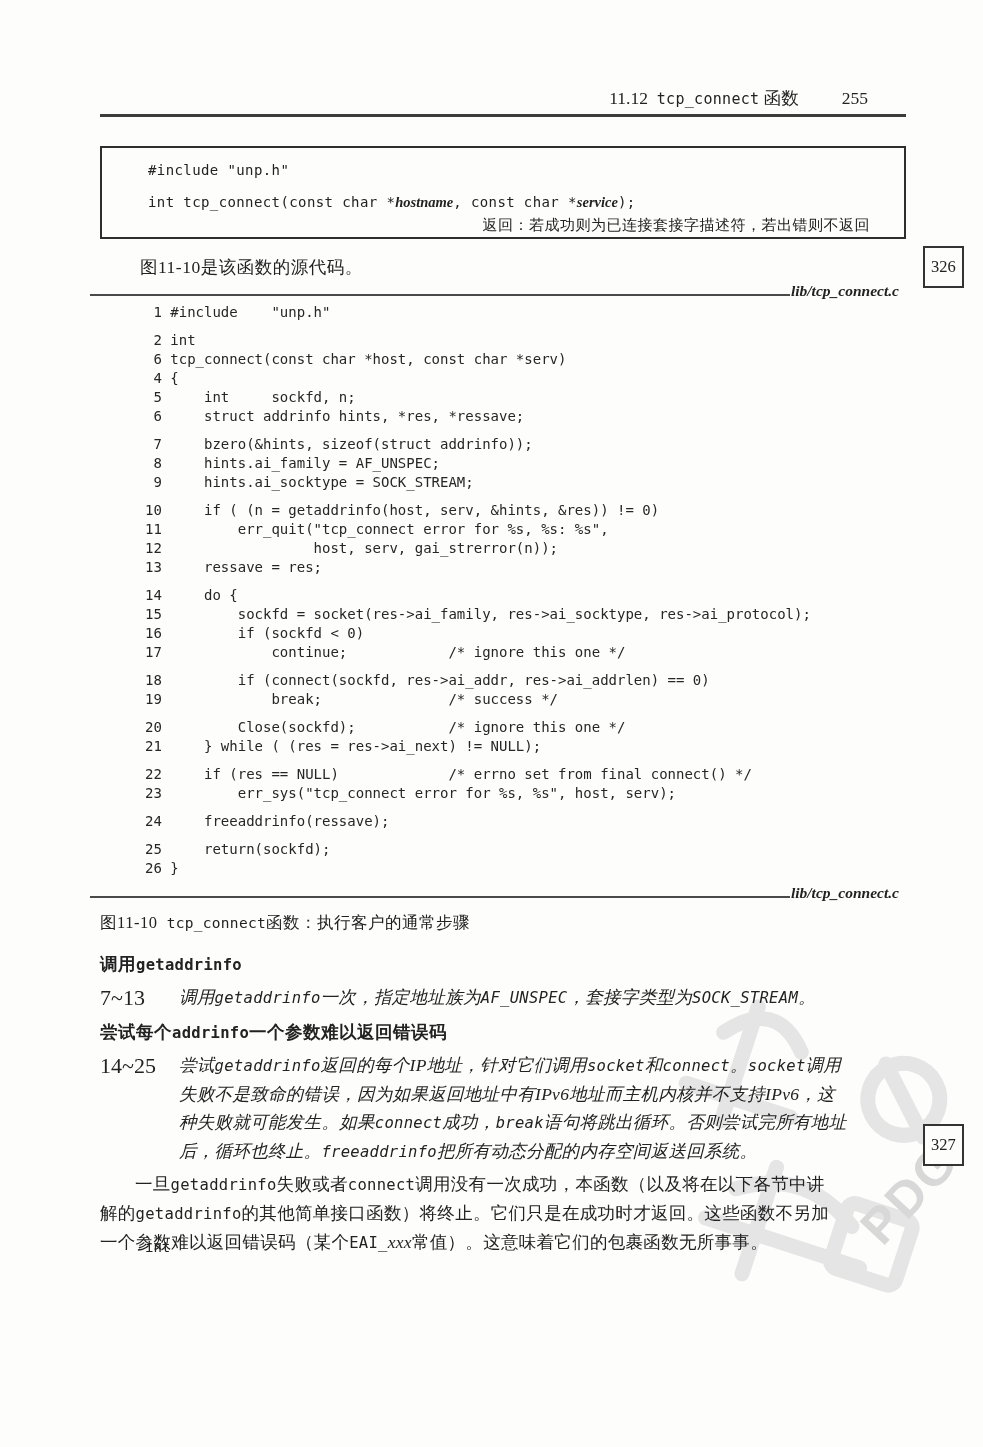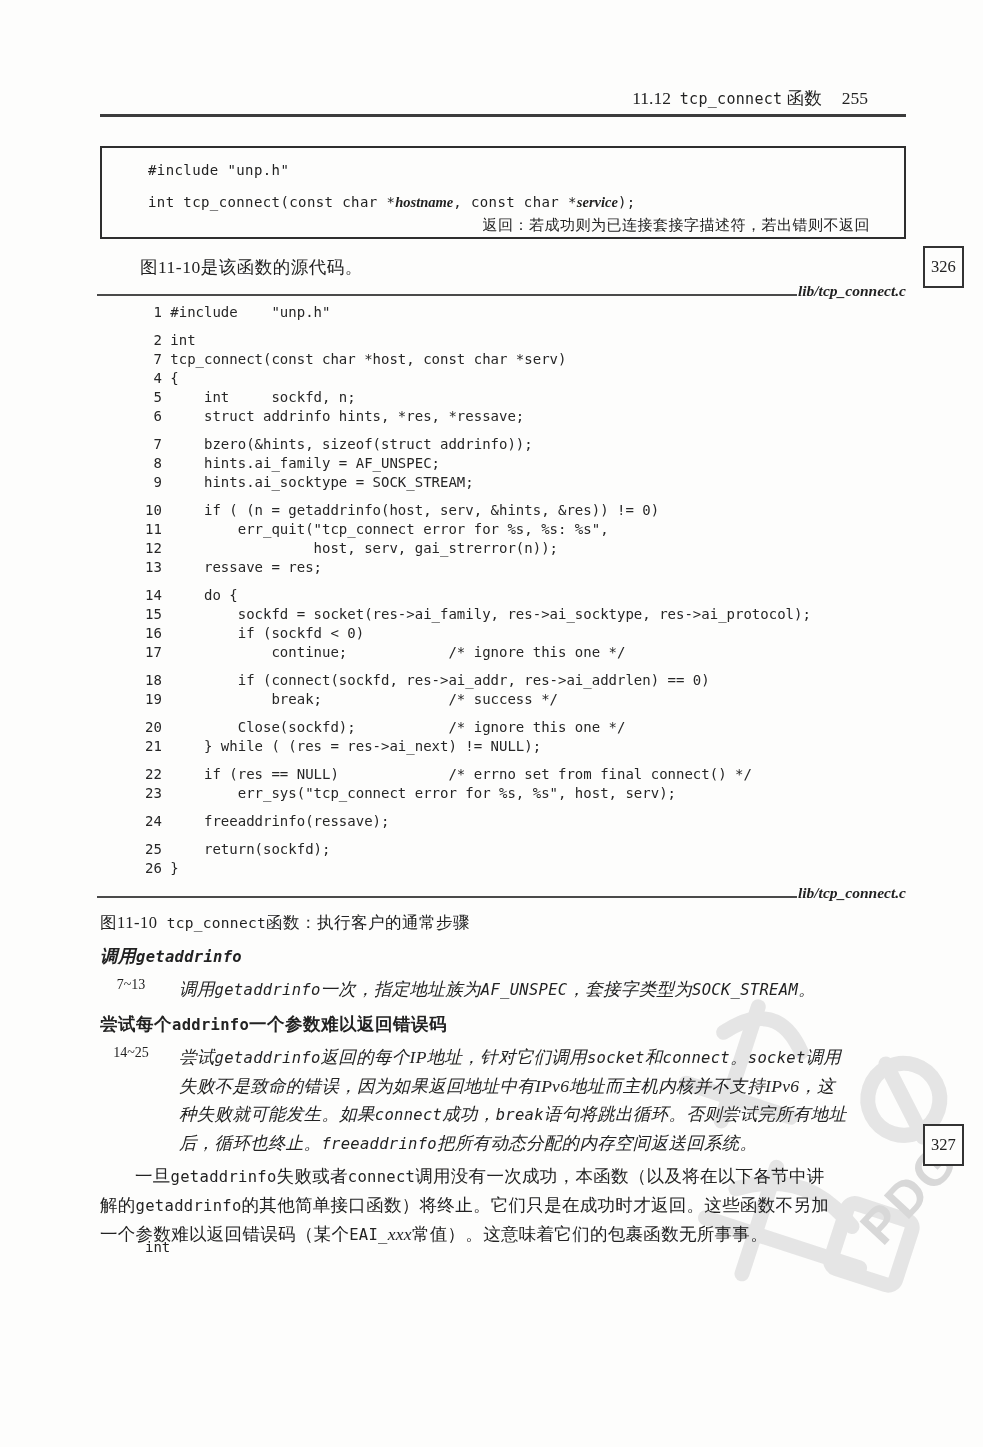--- a/index.html
+++ b/index.html
@@ -10,61 +10,61 @@
   }
   .mono{font-family:"DejaVu Sans Mono","Liberation Mono",monospace;}
 
   
   .seg-t{}
   .seg-m{font-family:"DejaVu Sans Mono","Liberation Mono",monospace;font-size:15.5px;letter-spacing:.3px;}
   .seg-i{font-style:italic;}
   .seg-bi{font-style:italic;font-weight:700;font-size:14.5px;font-family:"Liberation Serif","DejaVu Serif",serif;}
 
   
-  .hdr{position:absolute;top:86px;left:100px;width:806px;display:flex;justify-content:flex-end;align-items:baseline;font-size:17.5px;white-space:pre;}
+  .hdr{position:absolute;top:86px;left:100px;width:806px;display:flex;justify-content:flex-end;align-items:baseline;font-size:17.5px;white-space:pre;gap:23px;}
   .hdr .seg-m{font-size:15px;}
   .hdr-page{margin-left:20px;margin-right:38px;font-size:17.5px;}
   .hdr-rule{position:absolute;top:114px;left:100px;width:806px;height:3px;background:#3c3c3c;}
 
   
   .proto{position:absolute;left:100px;top:146px;width:806px;height:93px;border:2px solid #2e2e2e;box-sizing:border-box;background:#fdfdfc;}
   .proto-include{position:absolute;left:46px;top:14px;font-size:14px;letter-spacing:.4px;white-space:pre;}
   .proto-sig{position:absolute;left:46px;top:45px;white-space:pre;}
   .proto .seg-m{font-size:14px;letter-spacing:.4px;}
   .proto-ret{position:absolute;right:34px;top:68px;font-size:15px;letter-spacing:.5px;text-align:center;}
 
   
   .marker{position:absolute;border:2px solid #333;font-size:16.5px;padding:9px 6px;background:#fdfdfc;}
   .marker-326{left:923px;top:246px;}
   .marker-327{left:923px;top:1124px;}
 
   .intro{position:absolute;left:140px;top:255px;font-size:17.5px;letter-spacing:.5px;}
 
   
-  .figrule{position:absolute;left:97px;width:809px;display:flex;align-items:flex-end;}
+  .figrule{position:absolute;left:90px;width:809px;display:flex;align-items:flex-end;}
   .figrule-top{top:282px;}
   .figrule-bottom{top:884px;}
   .figrule .line{flex:1;height:2px;background:#4a4a4a;margin-bottom:4px;}
   .figrule .fname{flex:none;font-style:italic;font-size:15.5px;font-weight:600;padding-left:1px;white-space:nowrap;}
 
   
   .code{position:absolute;left:145px;top:303px;}
   .code-line{height:19px;line-height:19px;font-family:"DejaVu Sans Mono","Liberation Mono",monospace;font-size:14px;white-space:pre;color:#262626;}
   .code-gap{height:9px;}
 
   .caption{position:absolute;left:100px;top:912px;width:806px;text-align:left;font-size:16.5px;letter-spacing:.5px;white-space:pre;}
   .caption .seg-m{font-size:14.5px;}
 
   
   .commentary{position:absolute;left:100px;top:942px;width:808px;}
   .sec-heading{font-family:"Liberation Sans","DejaVu Sans",sans-serif;font-weight:700;font-size:17.5px;line-height:21px;margin-top:10px;letter-spacing:.5px;}
-  .sec-heading:first-child{margin-top:4px;font-style:italic;}
+  .sec-heading:first-child{margin-top:12px;}
   .sec-heading .seg-m{font-weight:700;font-size:15.5px;}
   .sec-numbered{display:flex;margin-top:7px;}
-  .sec-num{flex:none;width:62px;text-align:center;font-size:14px;padding-top:2px;}
+  .sec-num{flex:none;width:62px;text-align:left;font-size:22px;padding-top:2px;}
   .sec-body{margin-left:17px;width:727px;font-size:17.5px;line-height:28px;white-space:pre-wrap;letter-spacing:.3px;font-style:italic;}
   .sec-plain{margin-top:4px;font-size:17.5px;line-height:28px;white-space:pre-wrap;text-indent:2em;letter-spacing:.3px;}
 
   .trailing-code{position:absolute;left:145px;top:1239px;font-size:14px;white-space:pre;}
 
   
   .wm{position:absolute;z-index:0;}
   .wm-seal{left:630px;top:985px;}
   .wm-pdg{left:852px;top:1165px;font-family:"Liberation Sans","DejaVu Sans",sans-serif;font-weight:700;font-size:50px;color:#d8d8d8;transform:rotate(-47deg);letter-spacing:2px;}
   .content-layer{position:relative;z-index:1;}
@@ -112,21 +112,21 @@
 
     <div class="figrule figrule-top">
       <span class="line"></span>
       <span class="fname">lib/tcp_connect.c</span>
     </div>
 
     <div class="code">
         <div class="code-line"> 1 #include    "unp.h"</div>
         <div class="code-gap"></div>
         <div class="code-line"> 2 int</div>
-        <div class="code-line"> 7 tcp_connect(const char *host, const char *serv)</div>
+        <div class="code-line"> 6 tcp_connect(const char *host, const char *serv)</div>
         <div class="code-line"> 4 {</div>
         <div class="code-line"> 5     int     sockfd, n;</div>
         <div class="code-line"> 6     struct addrinfo hints, *res, *ressave;</div>
         <div class="code-gap"></div>
         <div class="code-line"> 7     bzero(&amp;hints, sizeof(struct addrinfo));</div>
         <div class="code-line"> 8     hints.ai_family = AF_UNSPEC;</div>
         <div class="code-line"> 9     hints.ai_socktype = SOCK_STREAM;</div>
         <div class="code-gap"></div>
         <div class="code-line">10     if ( (n = getaddrinfo(host, serv, &amp;hints, &amp;res)) != 0)</div>
         <div class="code-line">11         err_quit("tcp_connect error for %s, %s: %s",</div>

